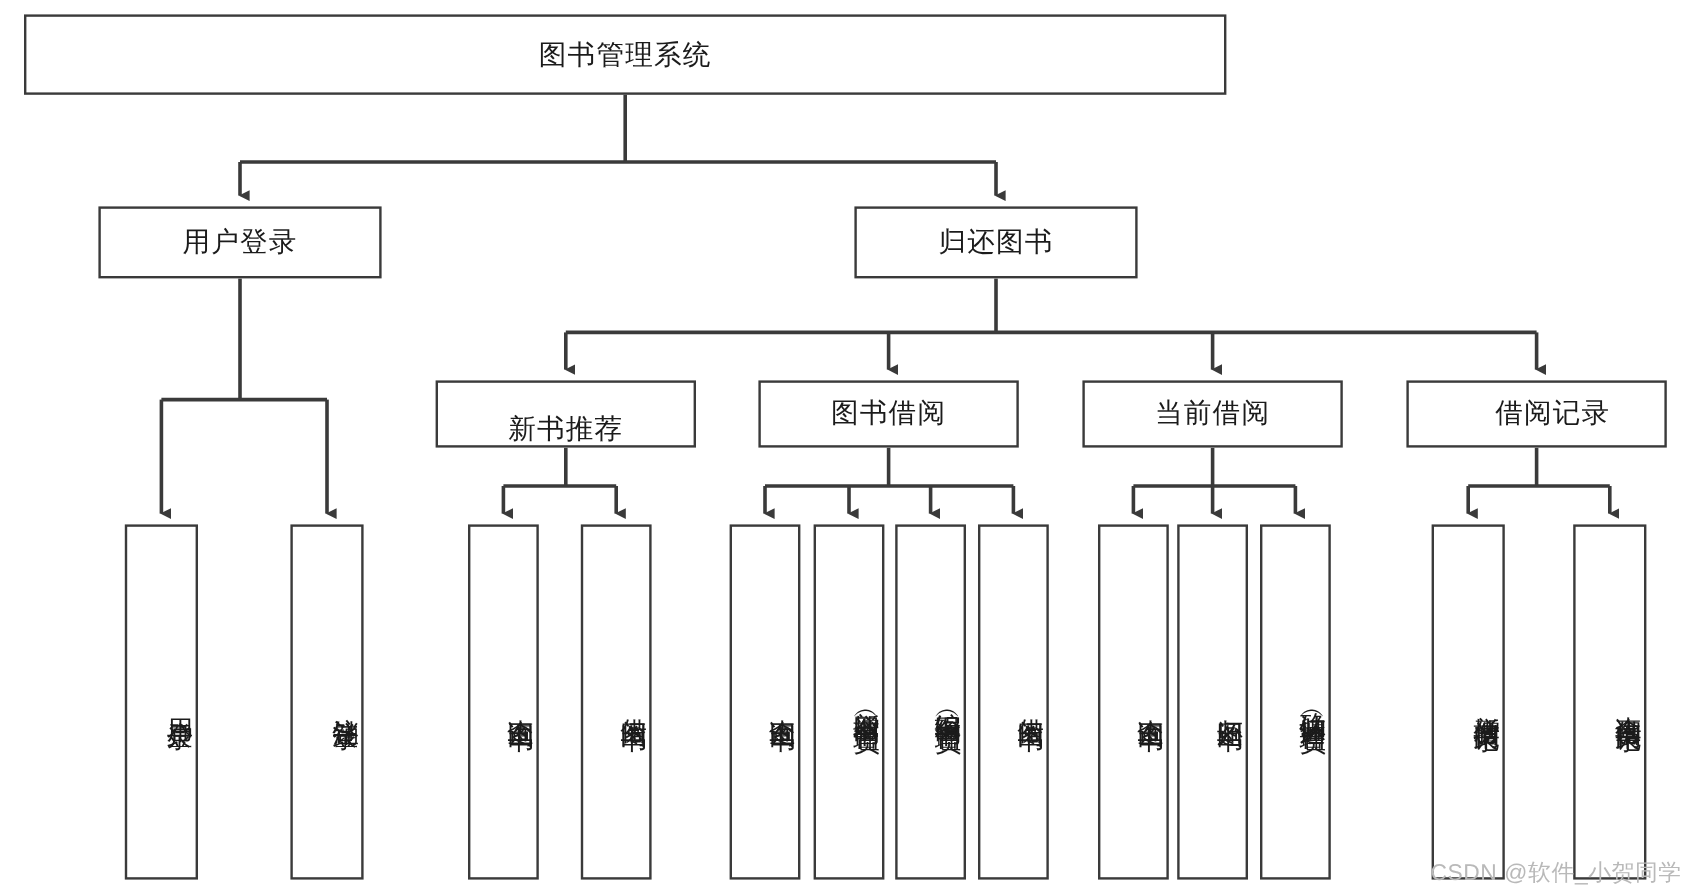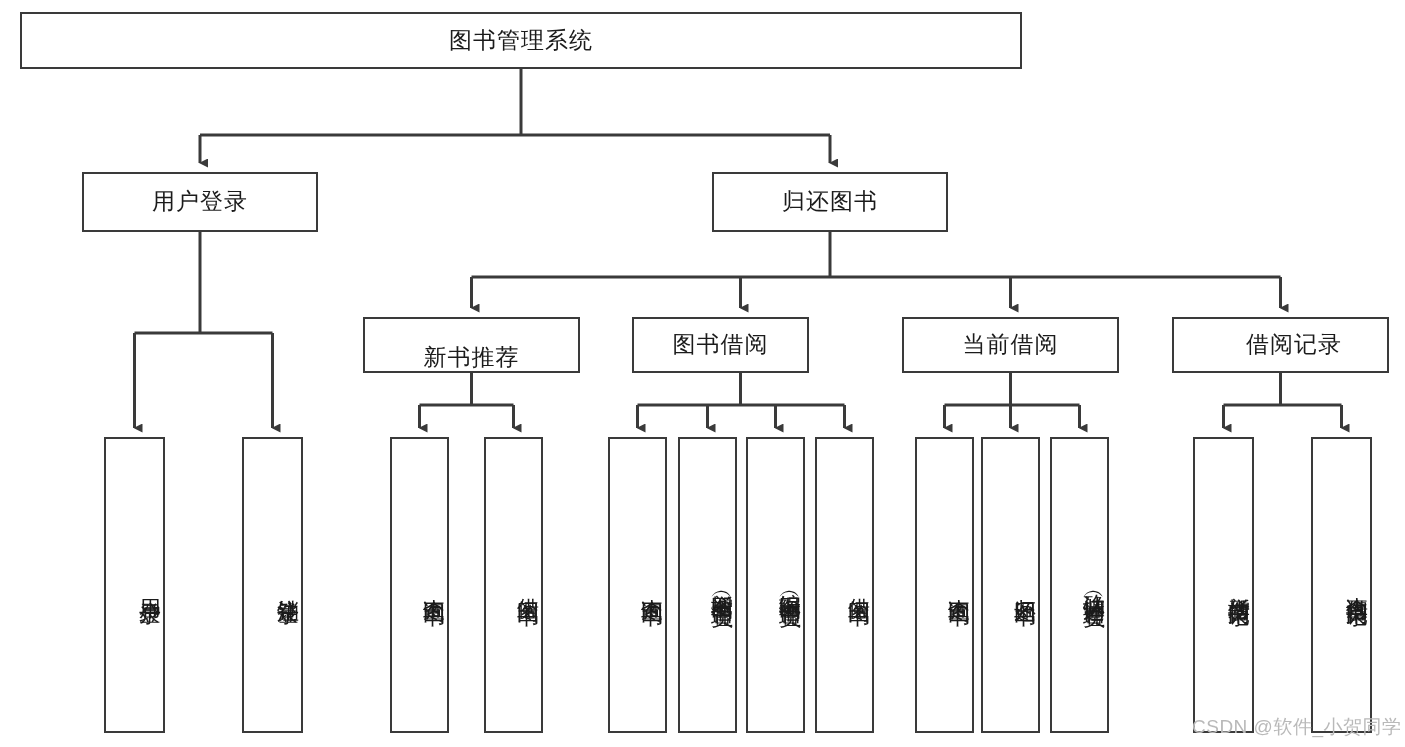--- a/index.html
+++ b/index.html
@@ -107,33 +107,33 @@
         <path d="M1010.5,405 L1010.5,428" marker-end="url(#arrow)"></path>
         <path d="M1079.5,405 L1079.5,428" marker-end="url(#arrow)"></path>
         <path d="M1280.5,373 L1280.5,405"></path>
         <path d="M1223.5,405 L1341.5,405"></path>
         <path d="M1223.5,405 L1223.5,428" marker-end="url(#arrow)"></path>
         <path d="M1341.5,405 L1341.5,428" marker-end="url(#arrow)"></path>
       </g>
   </svg>
 
   <div id="nodes">
-      <div class="node horiz" style="left: 20px; top: 12px; width: 1002px; height: 57px; font-family: Liberation Serif, serif;">
+      <div class="node horiz" style="left: 20px; top: 12px; width: 1002px; height: 67px; font-family: Liberation Serif, serif;">
         <span>图书管理系统</span>
       </div>
       <div class="node horiz" style="left: 82px; top: 172px; width: 236px; height: 60px;">
         <span>用户登录</span>
       </div>
       <div class="node horiz" style="left: 712px; top: 172px; width: 236px; height: 60px;">
         <span>归还图书</span>
       </div>
       <div class="node horiz" style="left: 363px; top: 317px; width: 217px; height: 56px; align-items: flex-end;">
         <span>新书推荐</span>
       </div>
-      <div class="node horiz" style="left: 632px; top: 317px; width: 177px; height: 56px;">
+      <div class="node horiz" style="left: 632px; top: 317px; width: 217px; height: 56px;">
         <span>图书借阅</span>
       </div>
       <div class="node horiz" style="left: 902px; top: 317px; width: 217px; height: 56px;">
         <span>当前借阅</span>
       </div>
       <div class="node horiz" style="left: 1172px; top: 317px; width: 217px; height: 56px; padding-left: 27px;">
         <span>借阅记录</span>
       </div>
       <div class="node vert" style="left: 104px; top: 437px; width: 61px; height: 296px;">
         <span class="vlabel">用户登录</span>

